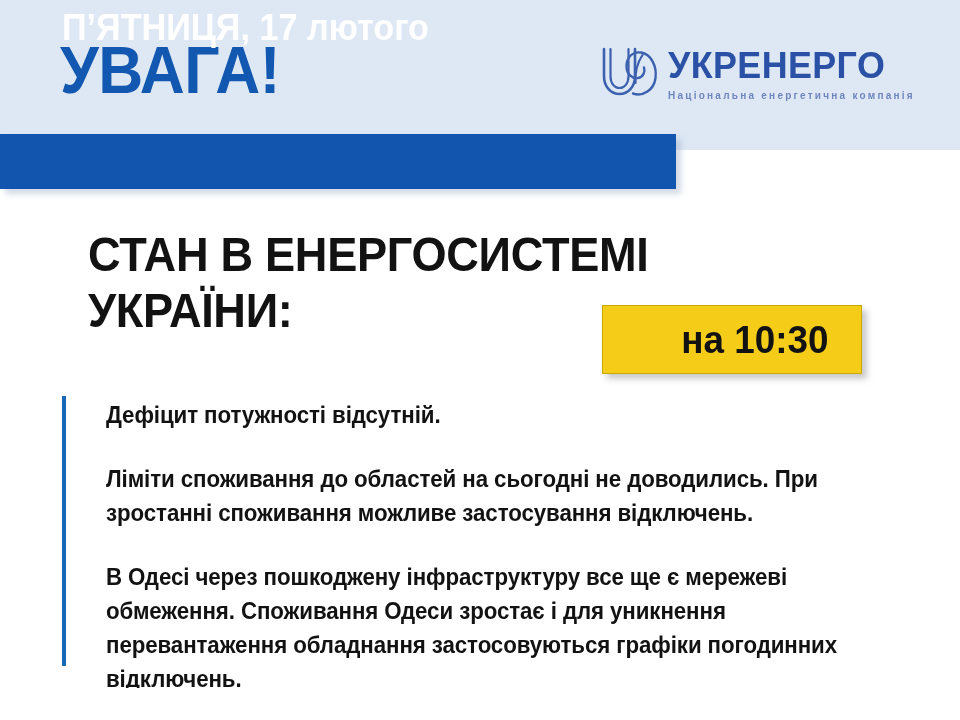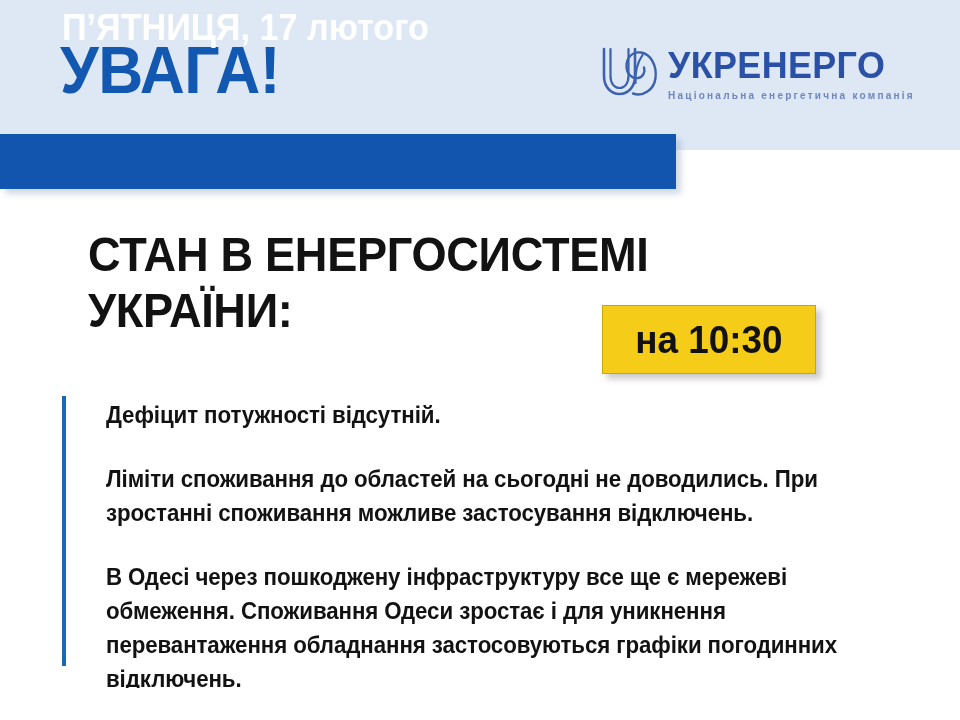--- a/index.html
+++ b/index.html
@@ -137,20 +137,21 @@
     left: 602px;
     top: 305px;
     width: 212px;
     height: 67px;
     background: #F5CD18;
     border: 1px solid #C9A800;
     box-shadow: 5px 5px 6px rgba(140, 140, 140, 0.45);
     display: flex;
     align-items: center;
     justify-content: center;
+    padding-left: 46px;
   }
   .time-badge-text {
     font-family: "Liberation Sans Narrow", "Liberation Sans", sans-serif;
     font-size: 38px;
     font-weight: 700;
     line-height: 1;
     color: #121212;
     transform: scaleX(0.97);
     white-space: nowrap;
   }

